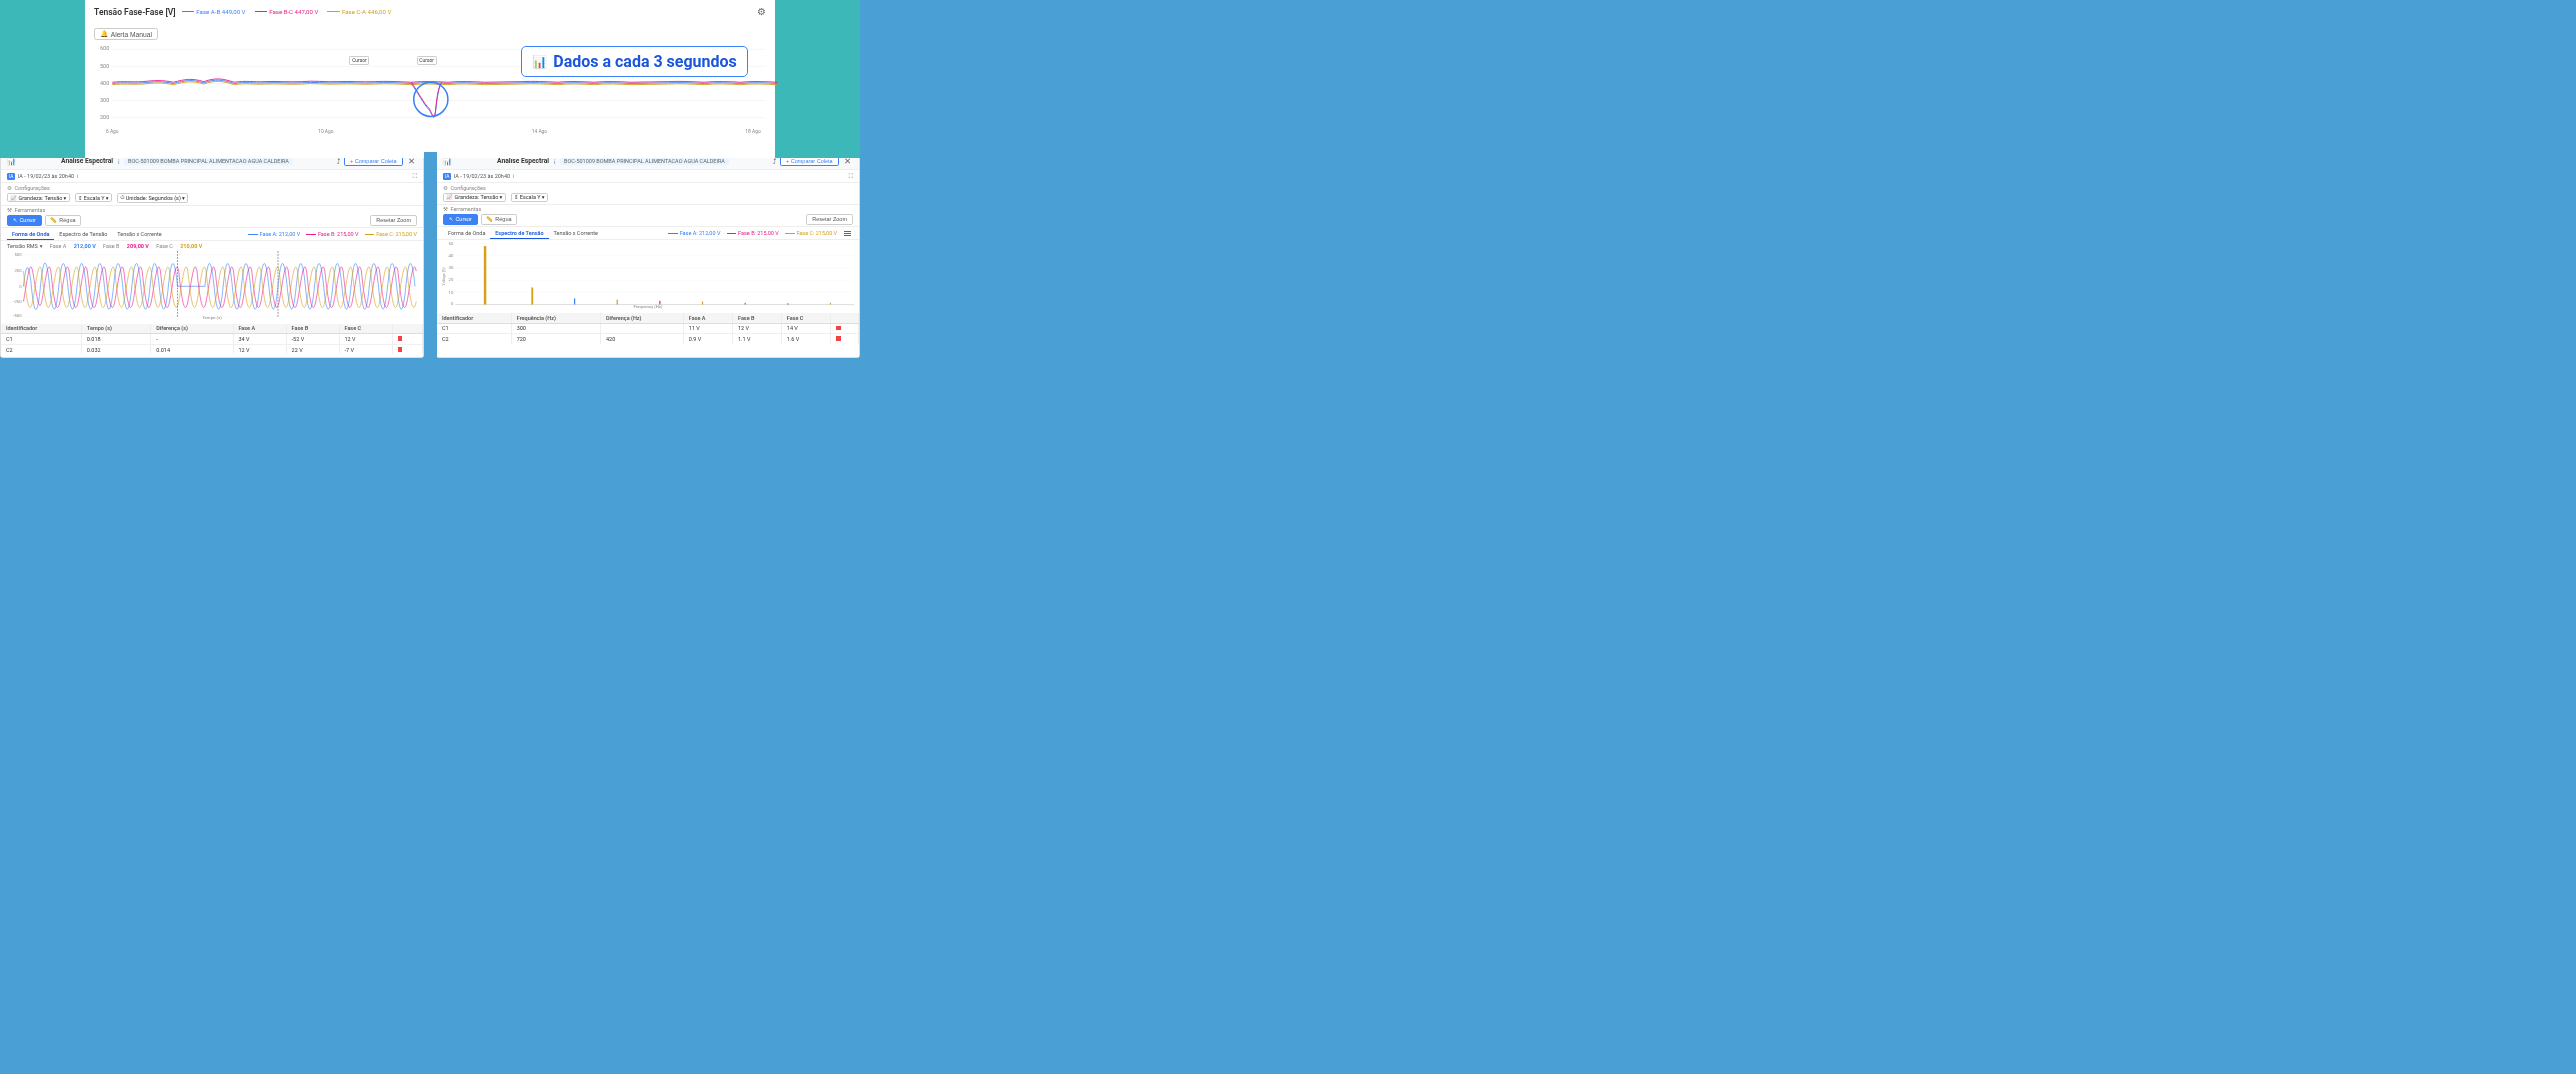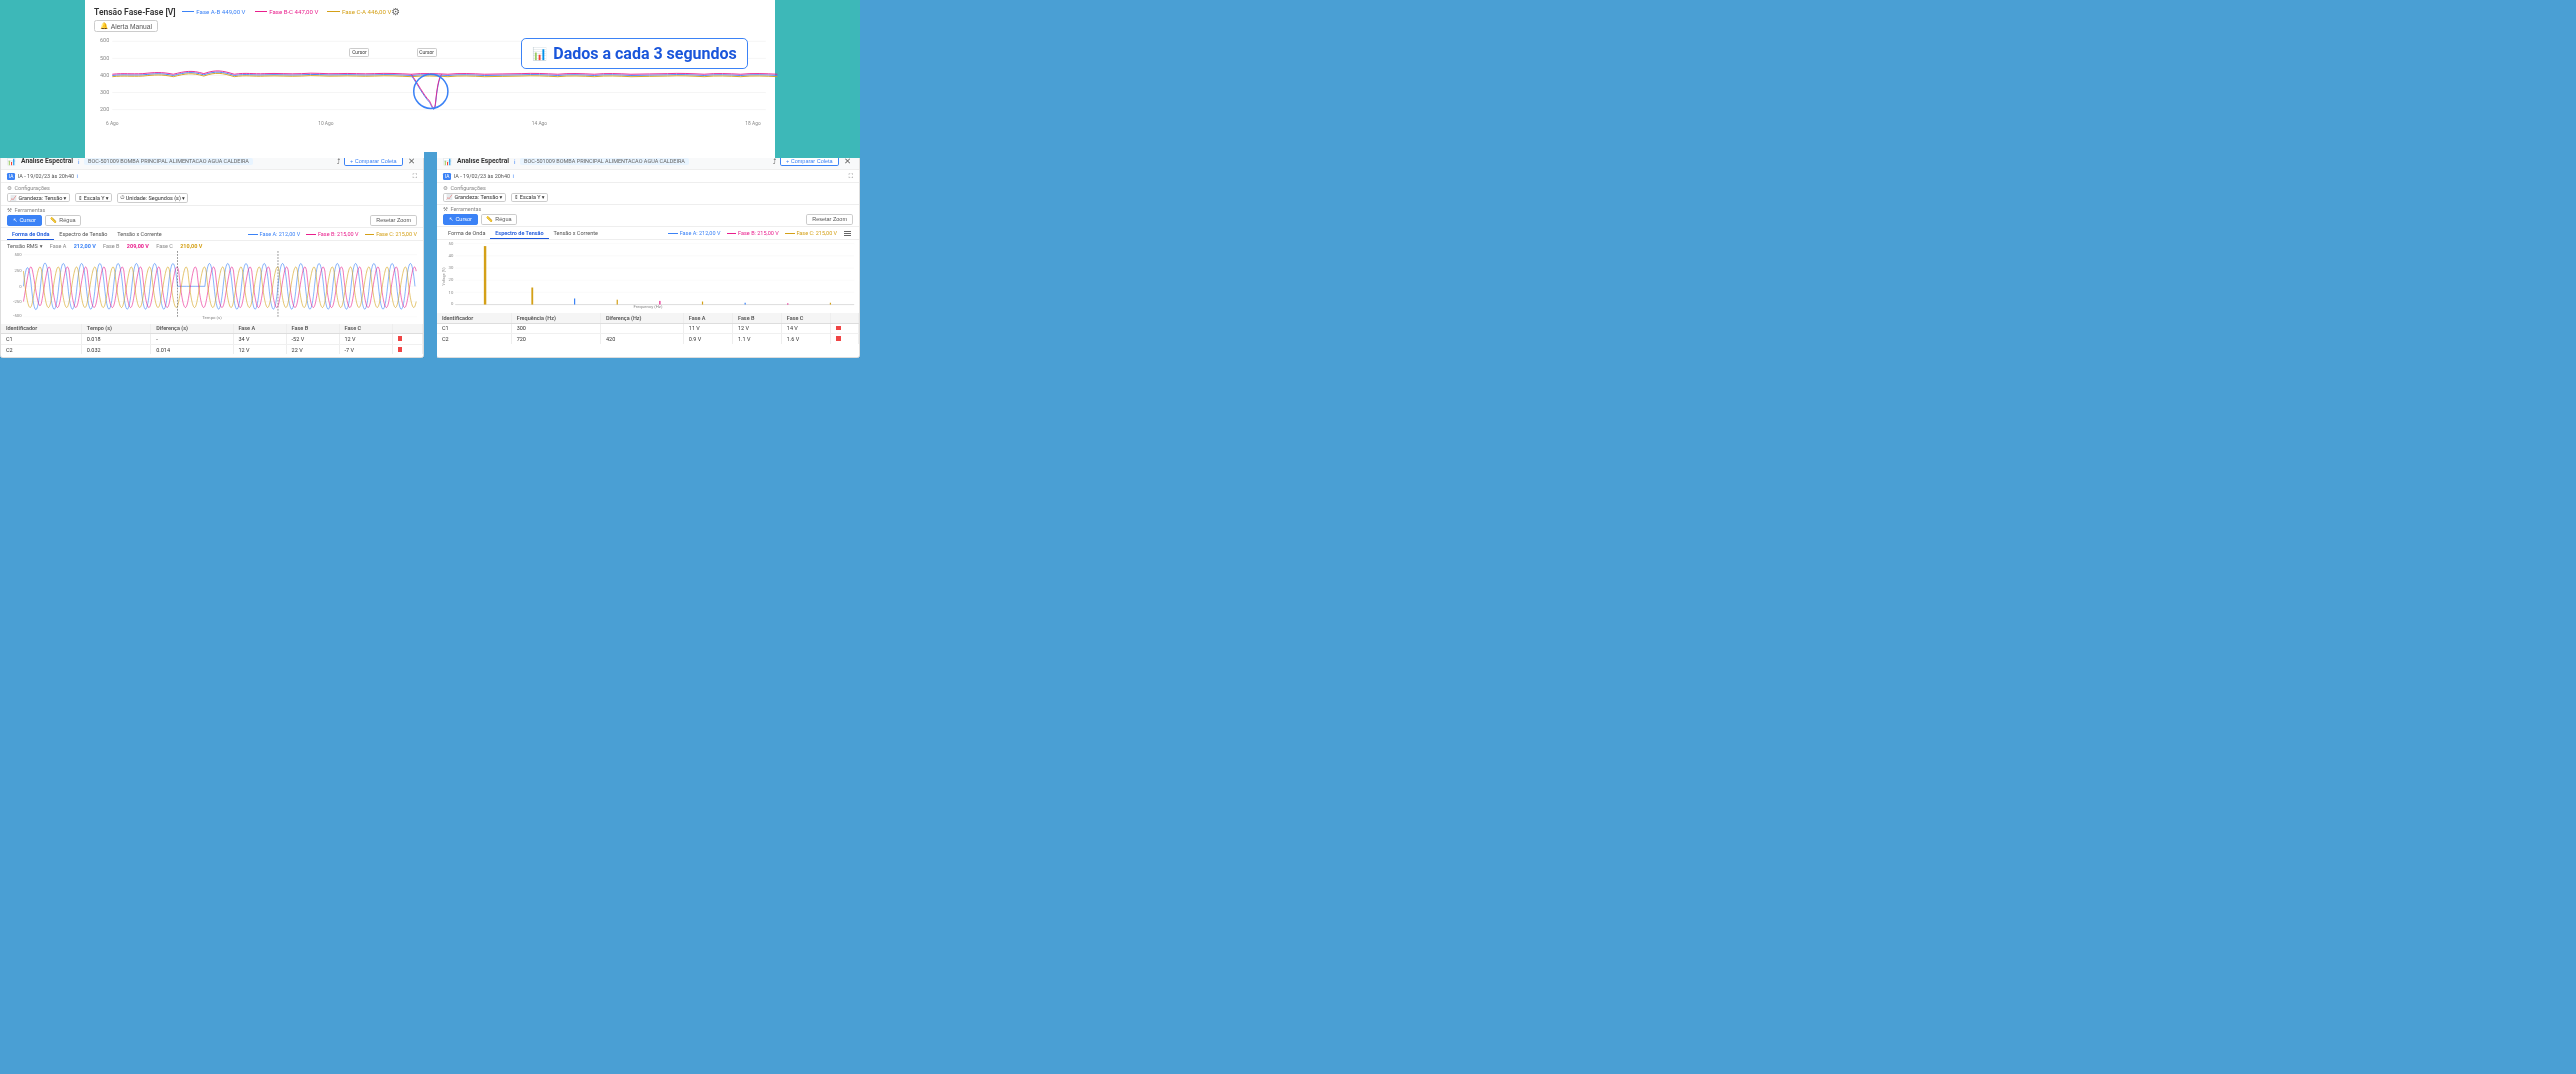--- a/index.html
+++ b/index.html
@@ -47,22 +47,22 @@
       right: 85px;
       height: 158px;
       background: white;
       z-index: 2;
       padding: 6.1px 9.1px;
     }
 
     .chart-header {
       display: flex;
       align-items: center;
-      justify-content: flex-start;
-      margin-bottom: 3px;
+      justify-content: space-between;
+      margin-bottom: 11px;
     }
 
     .chart-title {
       font-size: 8.5px;
       font-weight: 600;
       color: #333;
     }
 
     .chart-legends {
       display: flex;
@@ -163,20 +163,21 @@
     .panel-title-area {
       display: flex;
       align-items: center;
       gap: 4.9px;
     }
 
     .panel-title {
       font-size: 6.7px;
       font-weight: 700;
       color: #333;
+      margin-left: 40px;
     }
 
     .panel-subtitle {
       font-size: 5.5px;
       color: #666;
       background: #e8f4ff;
       padding: 0.6px 3.7px;
       border-radius: 1.8px;
     }
 

